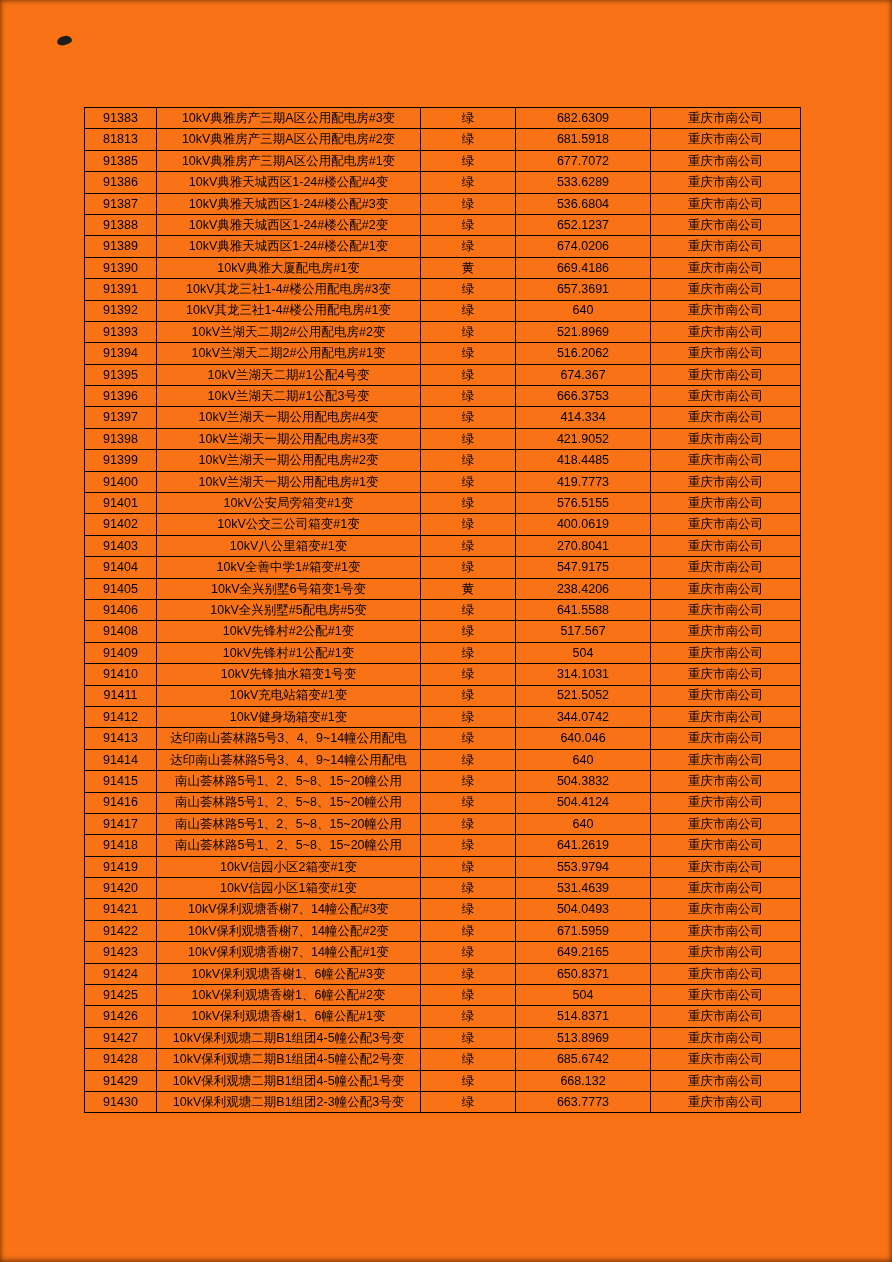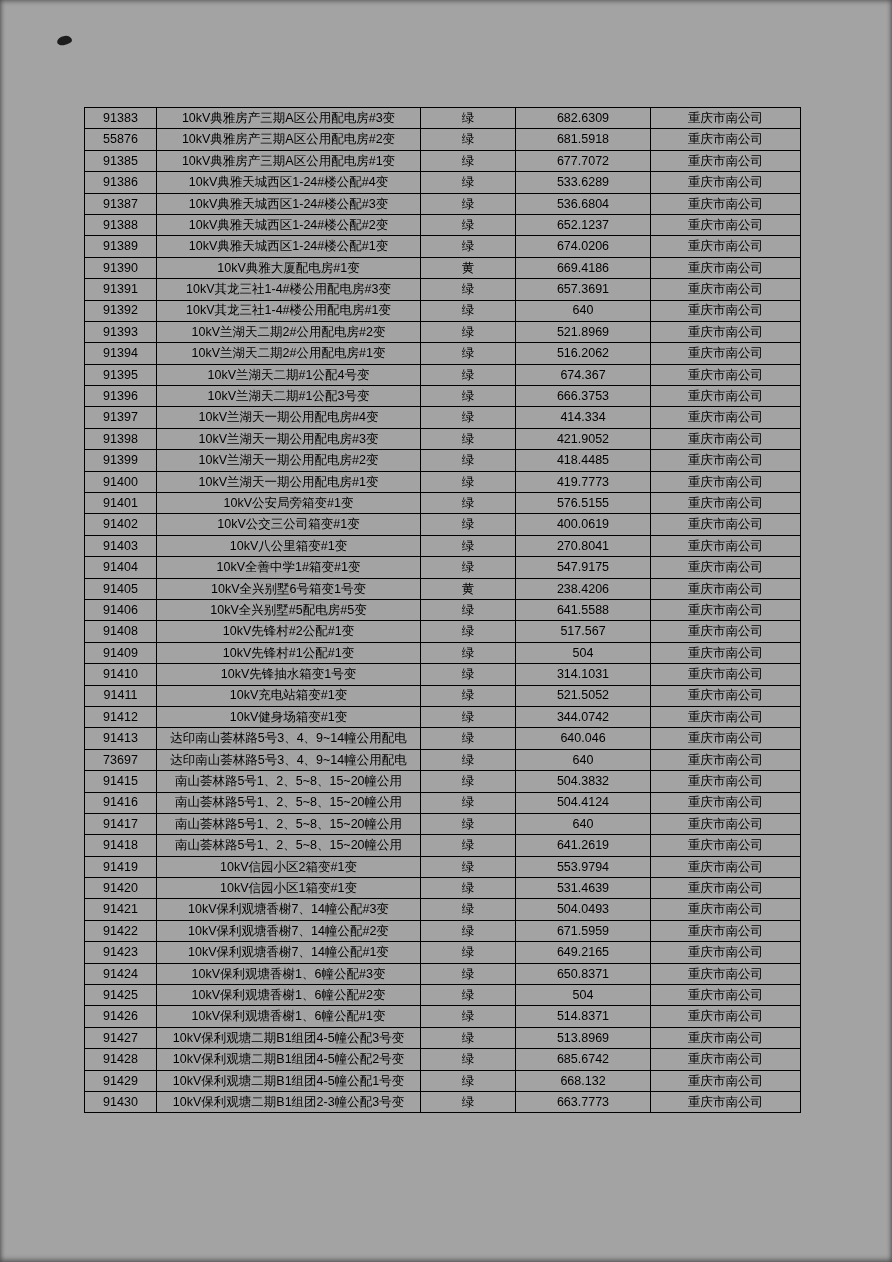--- a/index.html
+++ b/index.html
@@ -11,21 +11,21 @@
     height: 1262px;
     position: relative;
     background: #ffffff;
     font-family: "Liberation Sans", "DejaVu Sans", sans-serif;
     overflow: hidden;
   }
   
   .page {
     position: absolute;
     inset: 0;
-    background: #a3a3a3;
+    background: #f97316;
   }
   .page::after {
     content: "";
     position: absolute;
     inset: 0;
     pointer-events: none;
     box-shadow: inset 0 2px 5px rgba(0,0,0,0.22),
                 inset 0 -3px 5px rgba(0,0,0,0.28),
                 inset 2px 0 4px rgba(0,0,0,0.15),
                 inset -2px 0 4px rgba(0,0,0,0.15);
@@ -81,21 +81,21 @@
     </colgroup>
     <tbody>
         <tr>
           <td class="col-id">91383</td>
           <td class="col-name">10kV典雅房产三期A区公用配电房#3变</td>
           <td class="col-status">绿</td>
           <td class="col-value">682.6309</td>
           <td class="col-company">重庆市南公司</td>
         </tr>
         <tr>
-          <td class="col-id">55876</td>
+          <td class="col-id">81813</td>
           <td class="col-name">10kV典雅房产三期A区公用配电房#2变</td>
           <td class="col-status">绿</td>
           <td class="col-value">681.5918</td>
           <td class="col-company">重庆市南公司</td>
         </tr>
         <tr>
           <td class="col-id">91385</td>
           <td class="col-name">10kV典雅房产三期A区公用配电房#1变</td>
           <td class="col-status">绿</td>
           <td class="col-value">677.7072</td>
@@ -284,21 +284,21 @@
           <td class="col-company">重庆市南公司</td>
         </tr>
         <tr>
           <td class="col-id">91413</td>
           <td class="col-name">达印南山荟林路5号3、4、9~14幢公用配电</td>
           <td class="col-status">绿</td>
           <td class="col-value">640.046</td>
           <td class="col-company">重庆市南公司</td>
         </tr>
         <tr>
-          <td class="col-id">73697</td>
+          <td class="col-id">91414</td>
           <td class="col-name">达印南山荟林路5号3、4、9~14幢公用配电</td>
           <td class="col-status">绿</td>
           <td class="col-value">640</td>
           <td class="col-company">重庆市南公司</td>
         </tr>
         <tr>
           <td class="col-id">91415</td>
           <td class="col-name">南山荟林路5号1、2、5~8、15~20幢公用</td>
           <td class="col-status">绿</td>
           <td class="col-value">504.3832</td>

